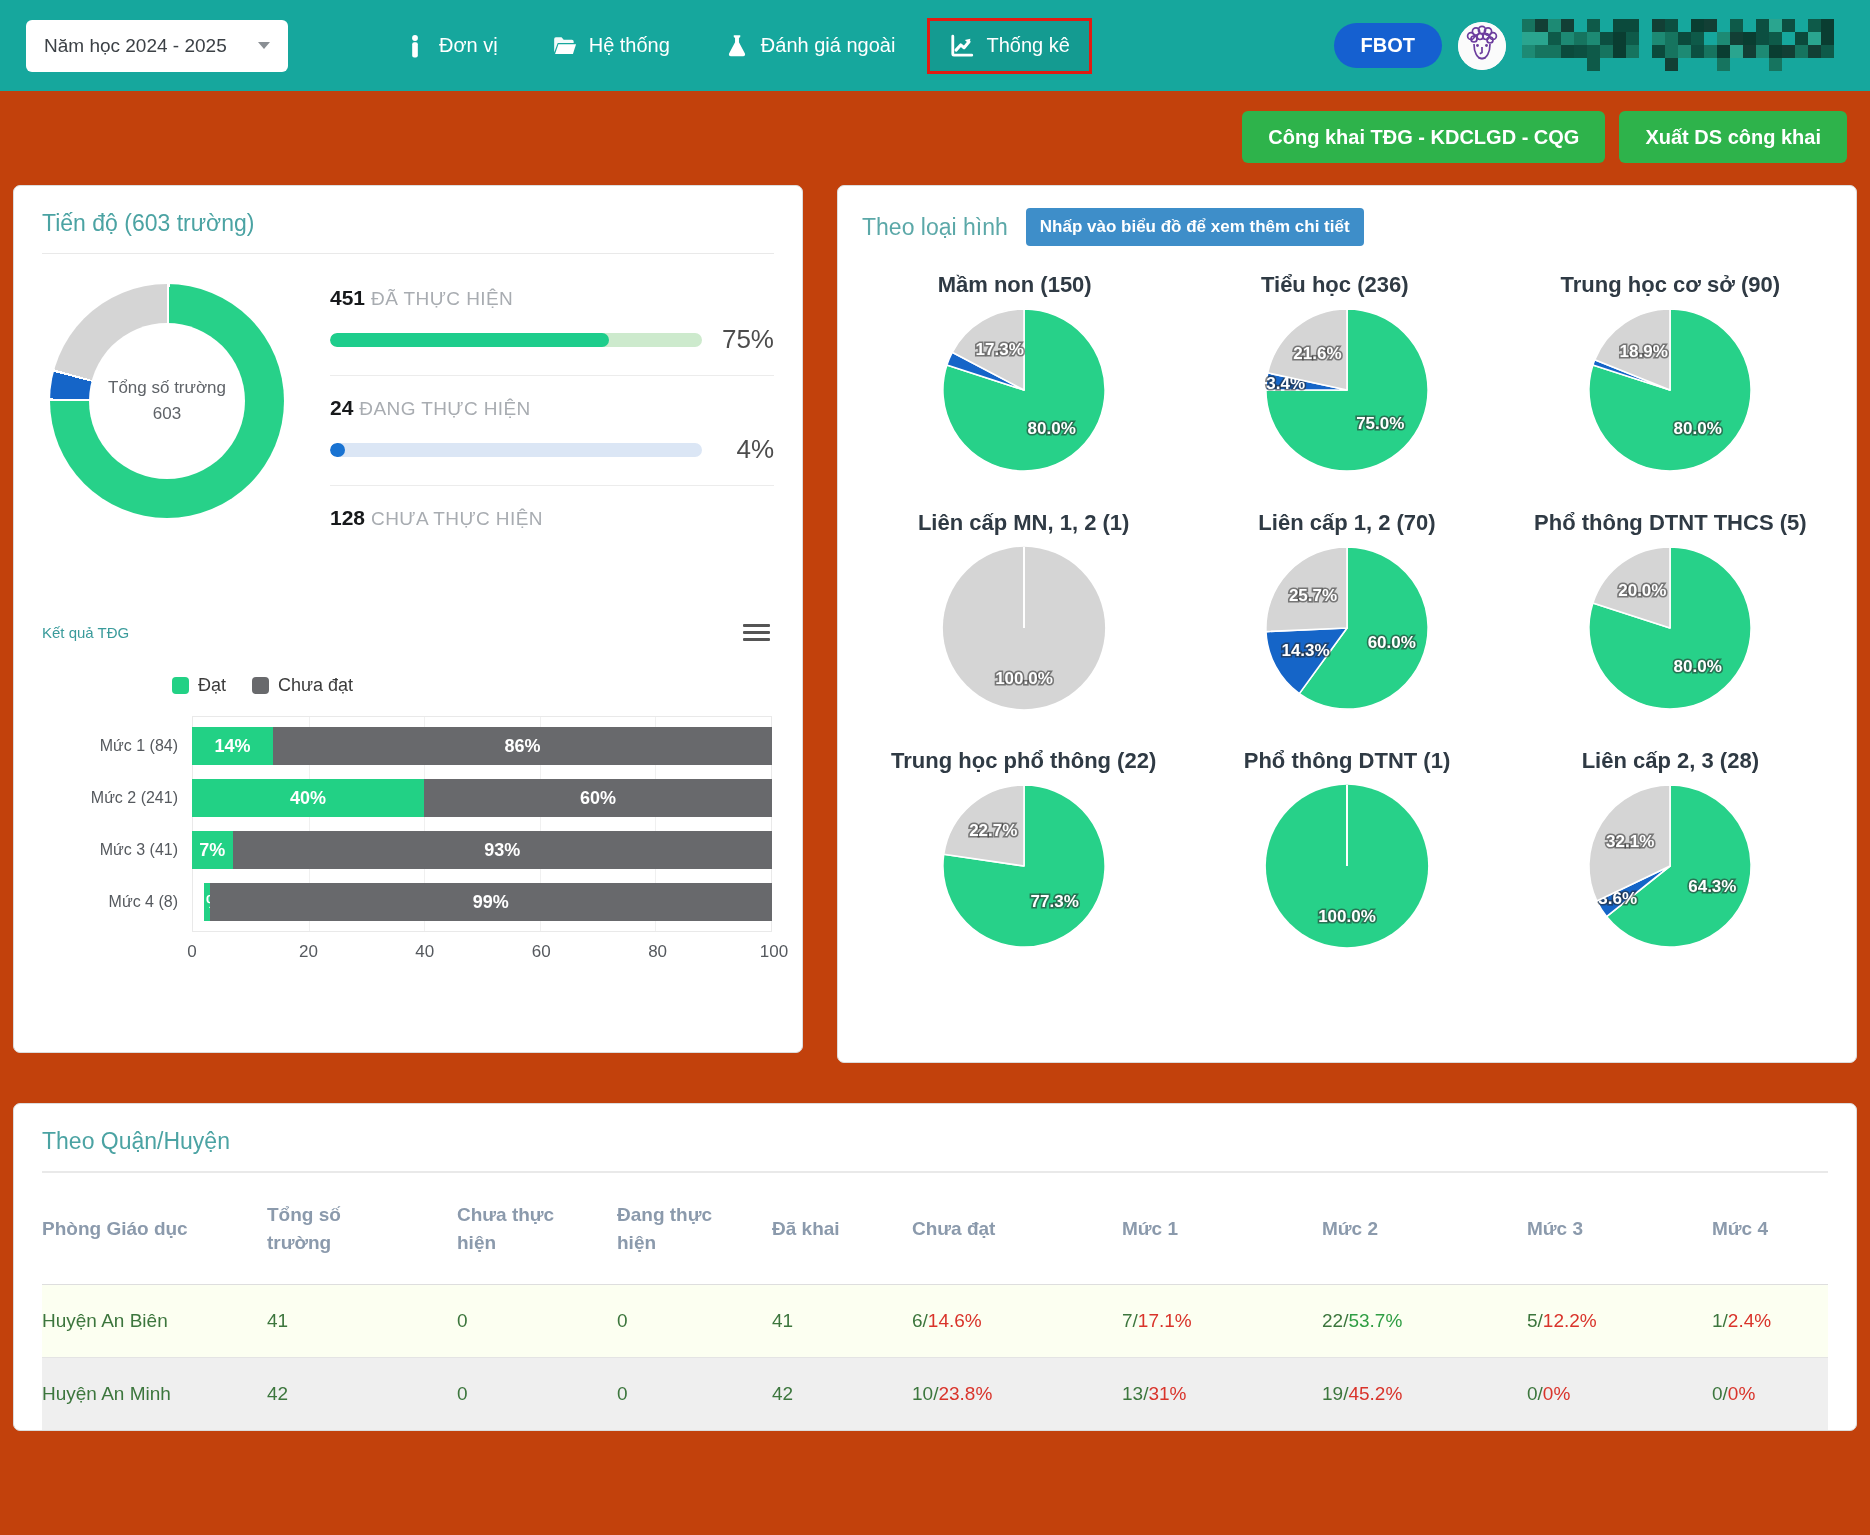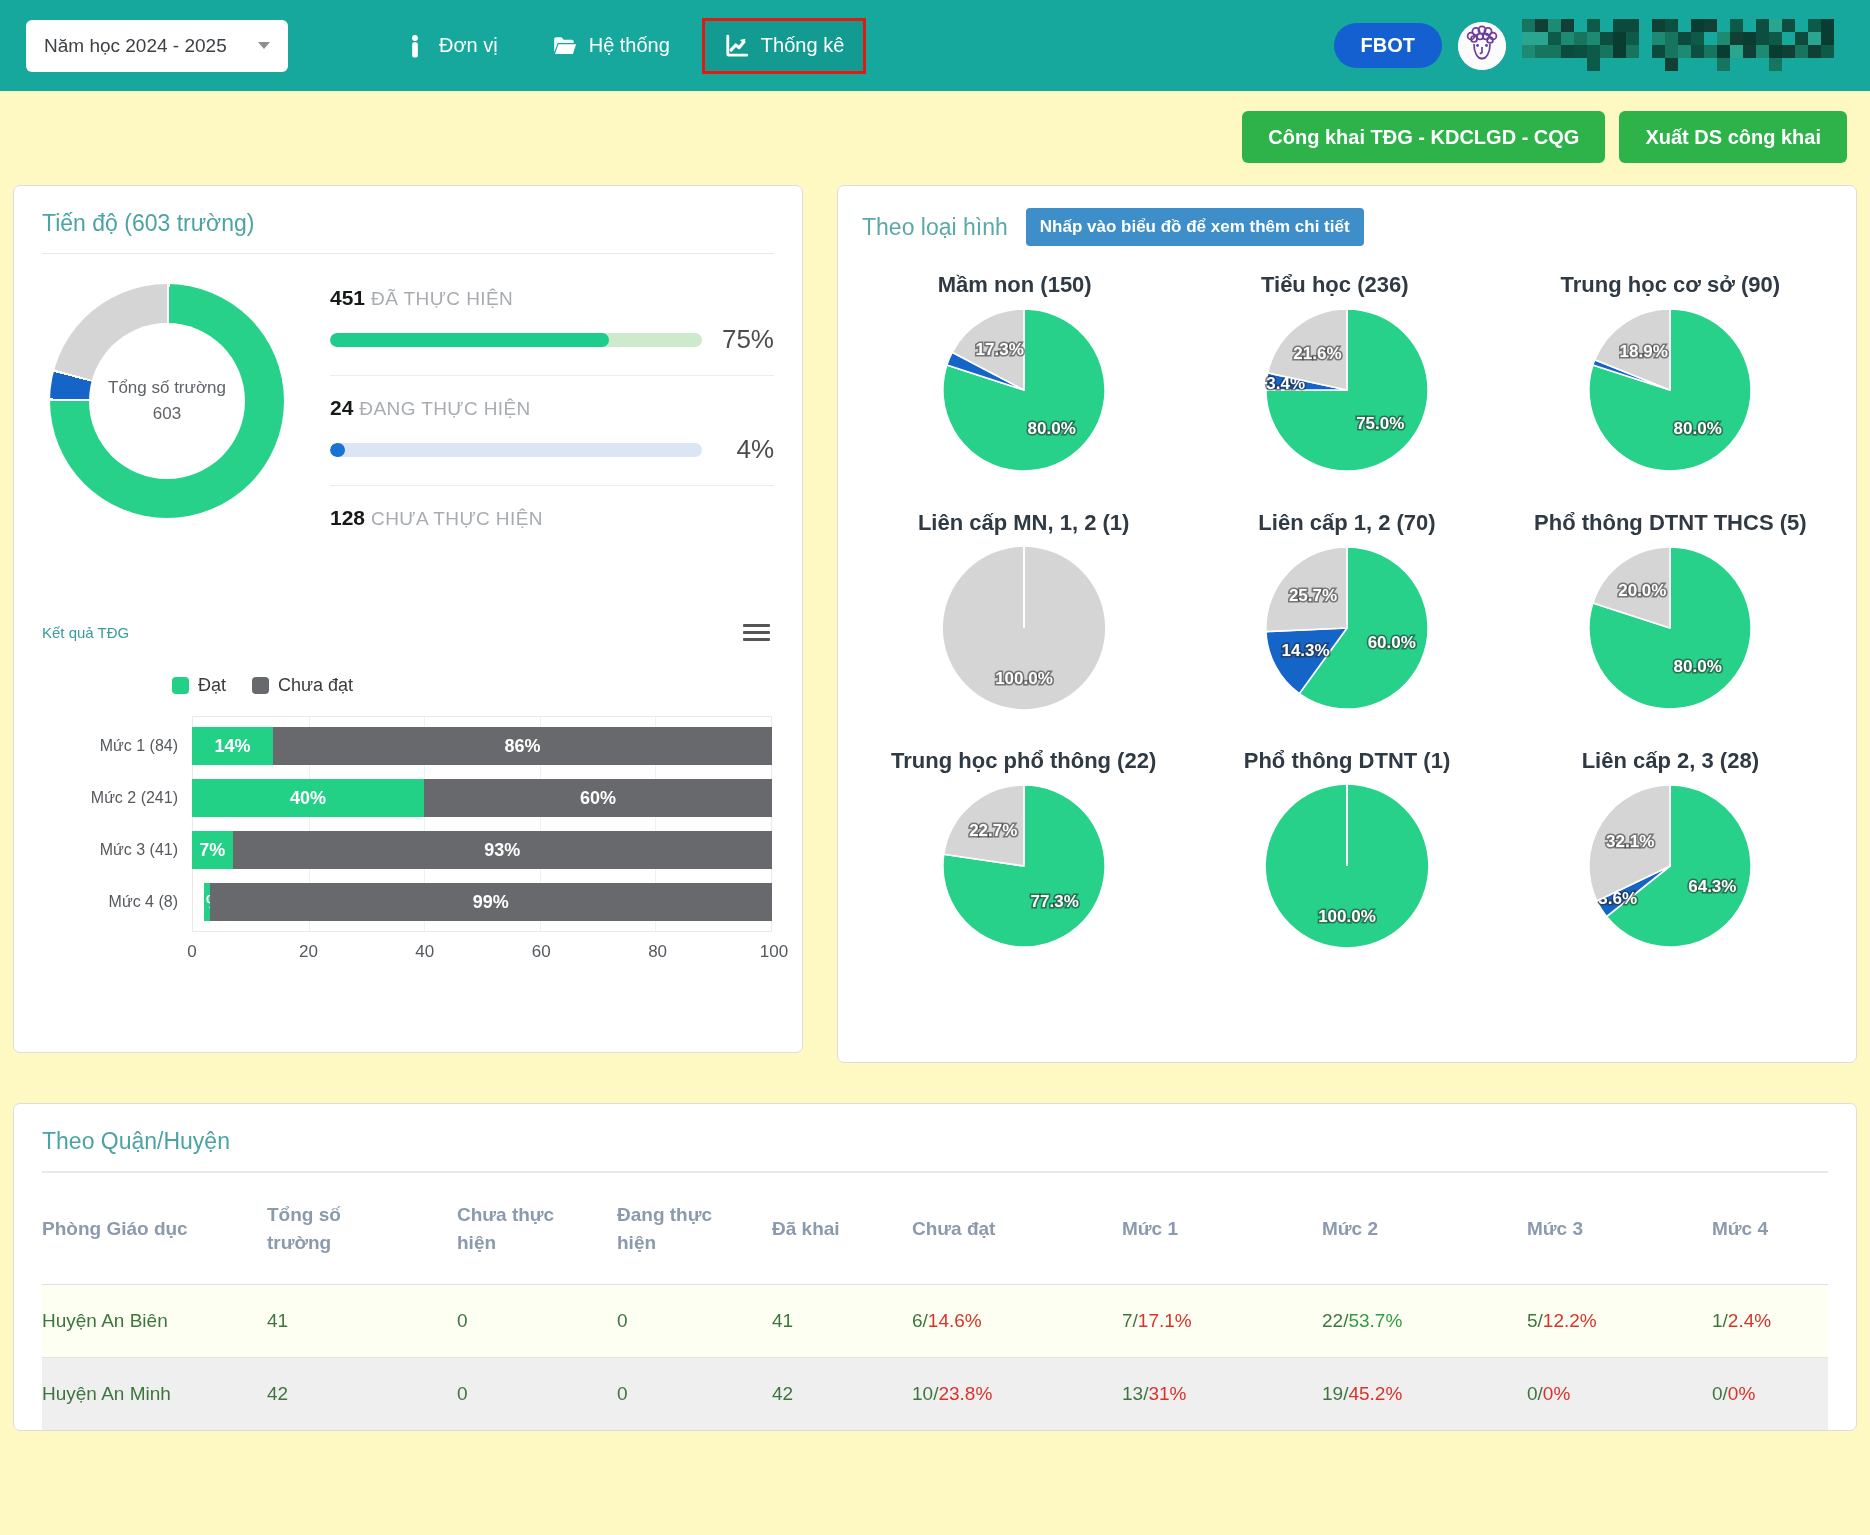--- a/index.html
+++ b/index.html
@@ -1,18 +1,18 @@
 <!DOCTYPE html>
 <html><head>
 <meta charset="utf-8">
 <style>
   * { margin:0; padding:0; box-sizing:border-box; }
   html,body { width:1870px; height:1535px; overflow:hidden; background:#fff;
     font-family:"Liberation Sans", sans-serif; }
-  #app { position:relative; width:1870px; height:1535px; background:#fef9c3; }
+  #app { position:relative; width:1870px; height:1535px; background:#c2410c; }
 
   
   .topbar { height:91px; background:#16a79d; display:flex; align-items:center; padding:0 26px; }
   .yr-select { background:#fff; border:none; border-radius:6px; height:52px; width:262px;
     display:flex; align-items:center; justify-content:space-between; padding:0 18px;
     font-size:19px; color:#3c4146; cursor:pointer; }
   .caret { width:0; height:0; border-left:6px solid transparent; border-right:6px solid transparent;
     border-top:7px solid #8a8f94; margin-left:10px; }
   .nav { display:flex; align-items:center; margin-left:92px; gap:10px; }
   .nav-item { display:flex; align-items:center; gap:11px; color:#fff; font-size:20px;
@@ -133,20 +133,28 @@
           <span>Đơn vị</span>
         </div>
         <div class="nav-item">
           <span class="nicon">
             <svg viewBox="0 0 24 24" fill="#fff">
               <path d="M2 5.6A1.6 1.6 0 0 1 3.6 4h5.2l2 2.2h7.6A1.6 1.6 0 0 1 20 7.8v1.4H5.3L2 18z" opacity=".95"></path>
               <path d="M5.9 10.4h16.3l-2.9 8.9H2.8z"></path>
             </svg>
           </span>
           <span>Hệ thống</span>
+        </div>
+        <div class="nav-item">
+          <span class="nicon">
+            <svg viewBox="0 0 24 24" fill="#fff">
+              <path d="M9 2h6v1.7l-1.2.8v4.1l5.5 10.3c.6 1.2-.3 2.6-1.6 2.6H6.3c-1.3 0-2.2-1.4-1.6-2.6L10.2 8.6V4.5L9 3.7z"></path>
+            </svg>
+          </span>
+          <span>Đánh giá ngoài</span>
         </div>
         <div class="nav-item active">
           <span class="nicon">
             <svg viewBox="0 0 24 24">
               <path d="M3.5 3v16.5a1 1 0 0 0 1 1H21" fill="none" stroke="#fff" stroke-width="2.6" stroke-linecap="round"></path>
               <path d="M6.5 15.8l4.3-4.8 3.1 2.6 4.6-5.6" fill="none" stroke="#fff" stroke-width="2.8" stroke-linecap="round" stroke-linejoin="round"></path>
               <polygon points="19.8,5.2 14.6,6.4 18.3,9.9" fill="#fff"></polygon>
             </svg>
           </span>
           <span>Thống kê</span>

